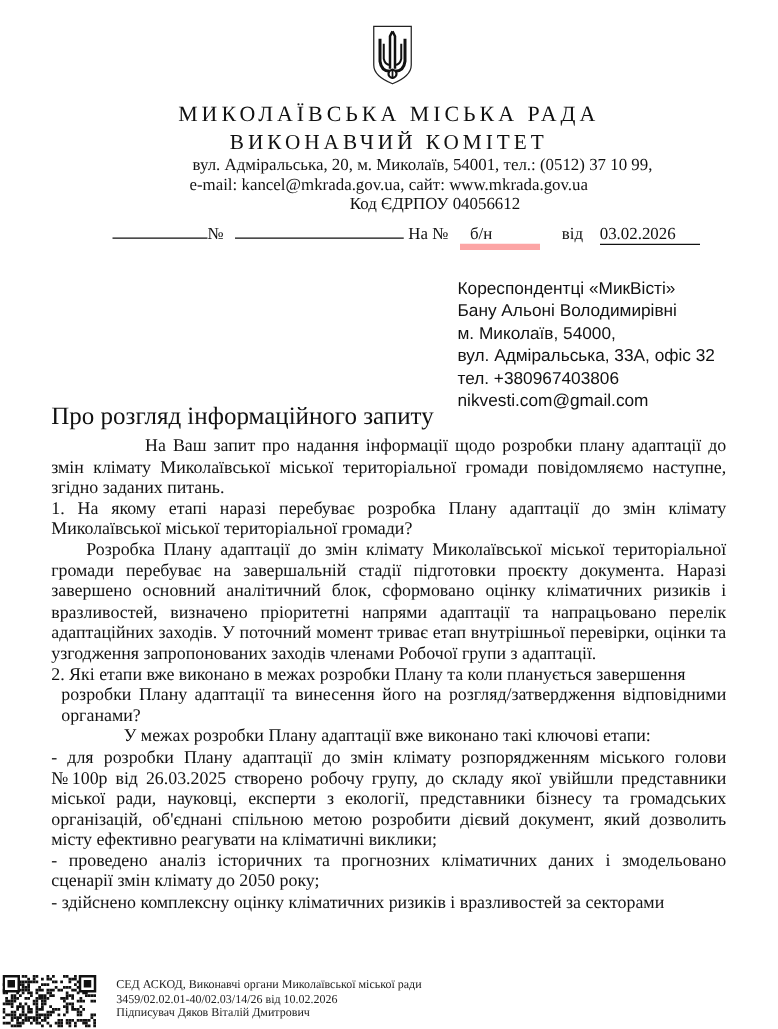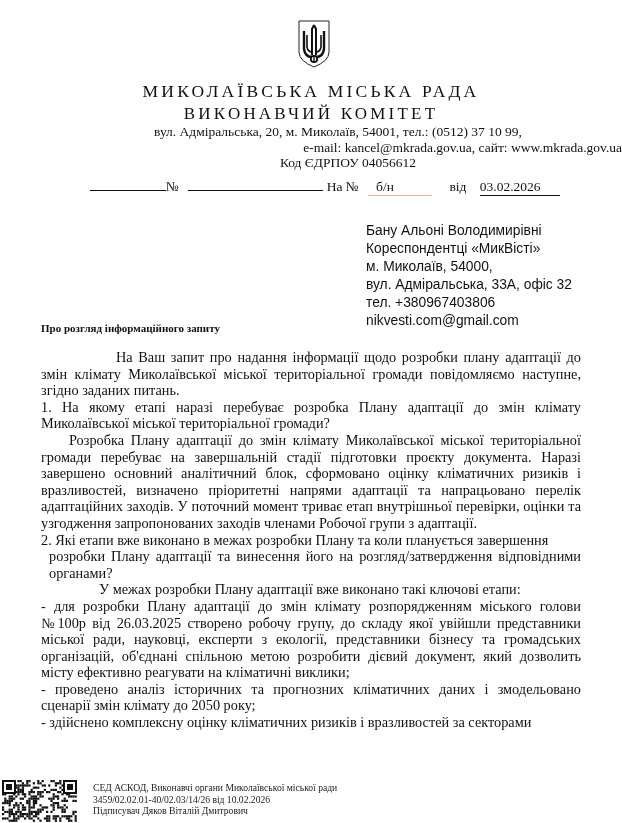--- a/index.html
+++ b/index.html
@@ -5,26 +5,26 @@
   html, body { margin: 0; padding: 0; background: #ffffff; }
   body { width: 622px; height: 823px; overflow: hidden; position: relative;
          font-family: "Liberation Serif", serif; color: #111; }
   .abs { position: absolute; }
   .center { left: 0; width: 622px; text-align: center; }
   #crest { left: 296px; top: 19px; width: 36px; height: 50px; }
   #city { top: 81px; font-size: 17.5px; letter-spacing: 3.2px; }
   #committee { top: 104px; font-size: 17px; font-weight: normal; letter-spacing: 3.2px; }
   .hline { font-size: 13.5px; line-height: 16px; }
   #addr { top: 124px; padding-left: 27px; }
-  #email { top: 140px; text-align: right; }
+  #email { top: 140px; }
   #code { top: 155px; margin-left: 37px; }
   #regline { top: 176px; left: 90px; width: 460px; font-size: 13.5px; white-space: nowrap; }
   .uline { display: inline-block; border-bottom: 1px solid #111; height: 14px; vertical-align: baseline; }
   #recipient { left: 366px; top: 222px; font-family: "Liberation Sans", sans-serif; font-size: 13.8px; line-height: 18px; }
-  #subject { left: 41px; top: 322px; font-size: 11px; font-weight: bold; }
+  #subject { left: 41px; top: 322px; font-size: 20px; }
   #body { left: 41px; top: 349px; width: 540px; font-size: 14.3px; line-height: 16.6px; text-align: justify; }
   #body p { margin: 0; }
   .ind1 { text-indent: 75px; }
   .ind2 { text-indent: 28px; }
   .ind3 { text-indent: 58px; }
   .q2 { padding-left: 8px; }
   #footer { left: 0; top: 778px; width: 622px; height: 45px; }
   #qr { left: 2px; top: 2px; width: 76px; height: 43px; }
   #sig { left: 93px; top: 4px; font-size: 9.6px; line-height: 11.5px; color: #222; }
   #sig .cert { text-decoration: underline; }
@@ -45,28 +45,28 @@
 <div id="city" class="abs center">МИКОЛАЇВСЬКА МІСЬКА РАДА</div>
 <div id="committee" class="abs center">ВИКОНАВЧИЙ КОМІТЕТ</div>
 <div id="addr" class="abs center hline">вул. Адміральська, 20, м. Миколаїв, 54001, тел.: (0512) 37 10 99,</div>
 <div id="email" class="abs center hline">e-mail: kancel@mkrada.gov.ua, сайт: www.mkrada.gov.ua</div>
 <div id="code" class="abs center hline">Код ЄДРПОУ 04056612</div>
 
 <div id="regline" class="abs">
   <span class="uline" style="width:76px"></span><span>№</span>
   <span class="uline" style="width:135px;margin-left:6px"></span>
   <span>На №</span>
-  <span style="display:inline-block;width:64px;border-bottom:1px solid #fca5a5;margin-left:6px;padding-left:8px;box-sizing:border-box;">б/н</span>
+  <span style="display:inline-block;width:64px;border-bottom:5px solid #fca5a5;margin-left:6px;padding-left:8px;box-sizing:border-box;">б/н</span>
   <span style="margin-left:14px">від</span>
   <span style="display:inline-block;width:80px;border-bottom:1px solid #111;margin-left:10px">03.02.2026</span>
 </div>
 
 <div id="recipient" class="abs">
+  <div>Кореспондентці «МикВісті»</div>
   <div>Бану Альоні Володимирівні</div>
-  <div>Кореспондентці «МикВісті»</div>
   <div>м. Миколаїв, 54000,</div>
   <div>вул. Адміральська, 33А, офіс 32</div>
   <div>тел. +380967403806</div>
   <div>nikvesti.com@gmail.com</div>
 </div>
 
 <div id="subject" class="abs">Про розгляд інформаційного запиту</div>
 
 <div id="body" class="abs">
   <p class="ind1">На Ваш запит  про надання інформації щодо розробки плану адаптації до змін клімату Миколаївської міської територіальної громади повідомляємо наступне, згідно заданих питань.</p>

